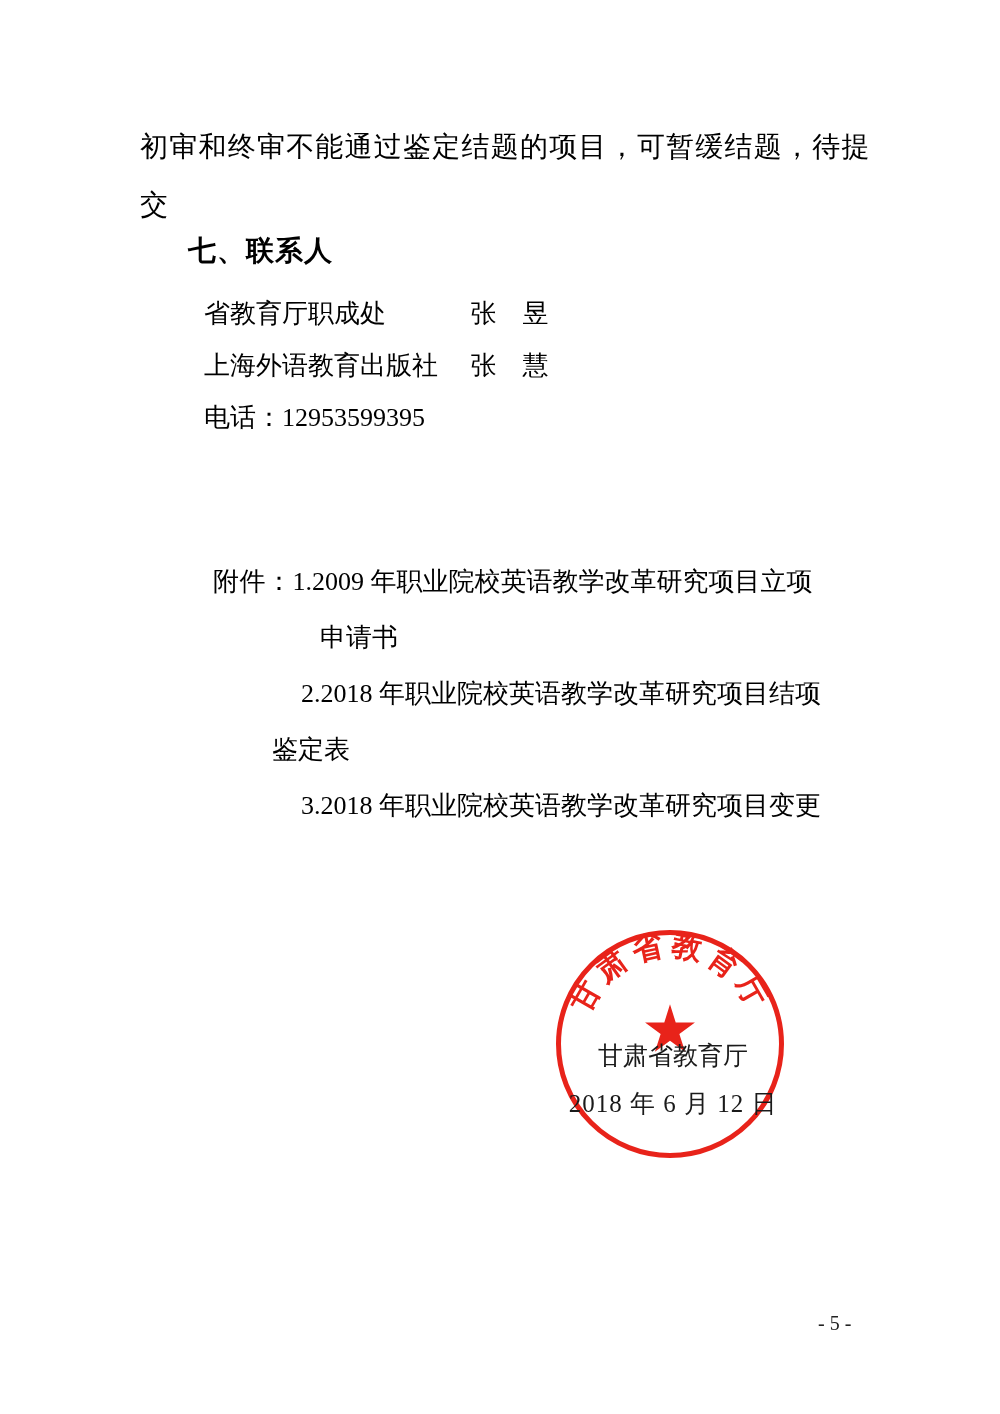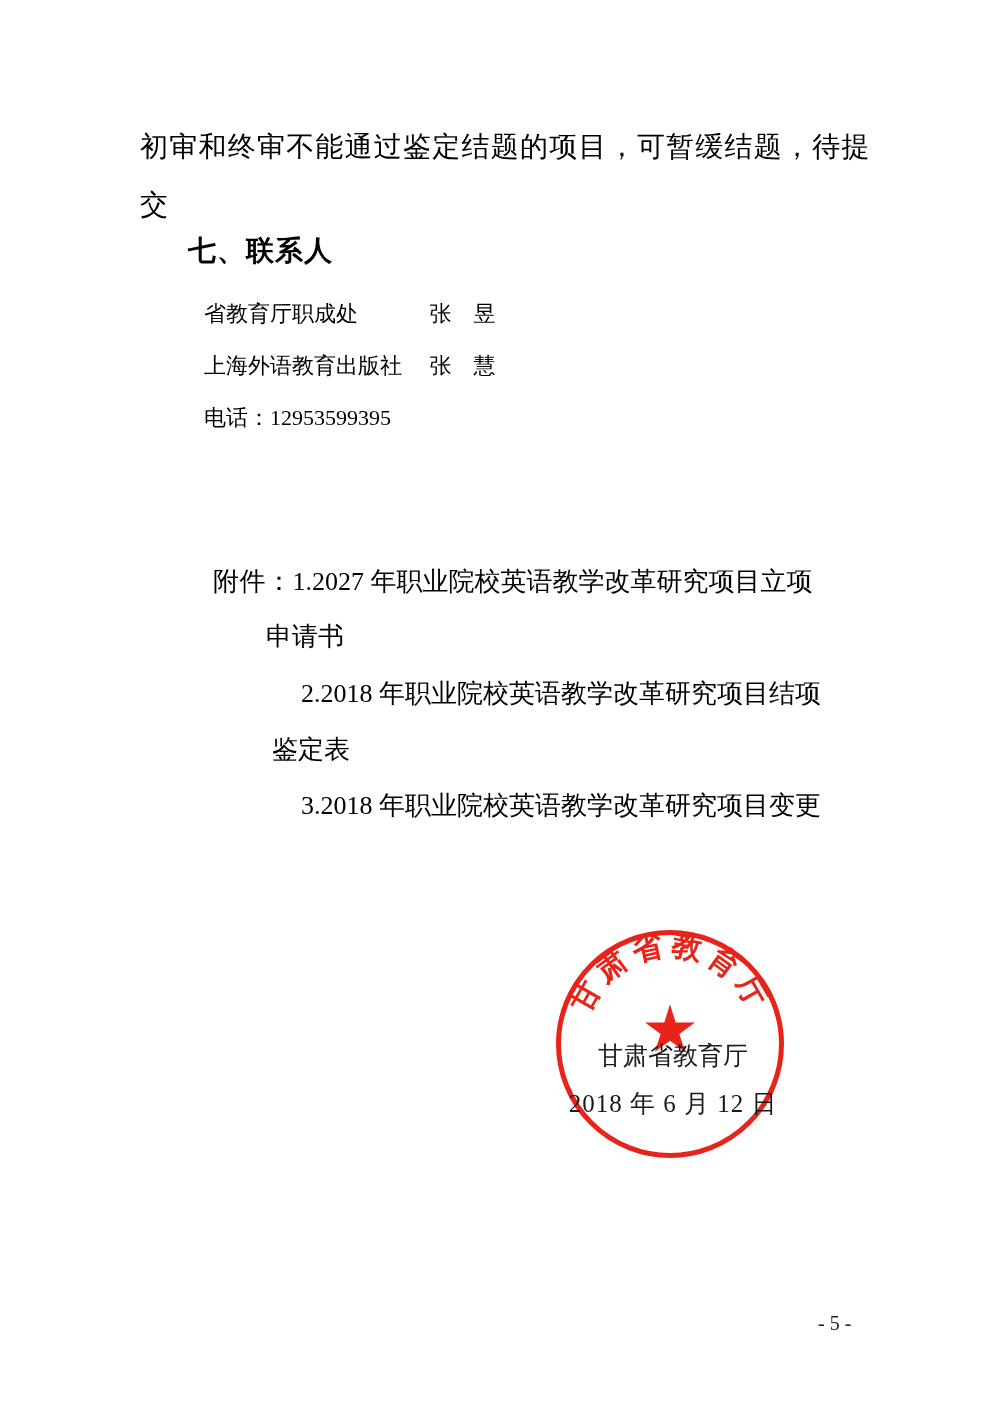--- a/index.html
+++ b/index.html
@@ -43,21 +43,21 @@
     top: 232px;
     font-size: 28px;
     font-weight: bold;
     font-family: "DejaVu Sans", "Liberation Sans", sans-serif;
     letter-spacing: 1px;
   }
   .contact-block {
     position: absolute;
     left: 204px;
     top: 288px;
-    font-size: 22px;
+    font-size: 26px;
     line-height: 52px;
   }
   .contact-line {
     white-space: pre;
   }
   .attach-block {
     position: absolute;
     left: 213px;
     top: 554px;
     width: 660px;
@@ -66,22 +66,21 @@
   }
   .attach-item {
     display: block;
     text-indent: 0;
   }
   .attach-item .cont {
     display: block;
     margin-left: 59px;
   }
   .attach-item.first .cont {
-    margin-left: 53px;
-    font-family: Liberation Mono, monospace;
+    margin-left: 107px;
   }
   .attach-label {
     letter-spacing: 0.5px;
   }
   .seal {
     position: absolute;
     left: 556px;
     top: 930px;
     width: 228px;
     height: 228px;
@@ -154,21 +153,21 @@
   <div class="section-heading">七、联系人</div>
 
   <div class="contact-block">
     <div class="contact-line">省教育厅职成处　　　 张　昱</div>
     <div class="contact-line">上海外语教育出版社　 张　慧</div>
     <div class="contact-line">电话：12953599395</div>
   </div>
 
   <div class="attach-block">
     <div class="attach-item first">
-      <span class="attach-label">附件：</span><span class="digit">1.</span><span>2027 年职业院校英语教学改革研究项目立项</span>
+      <span class="attach-label">附件：</span><span class="digit">1.</span><span>2009 年职业院校英语教学改革研究项目立项</span>
       <span class="cont">申请书</span>
     </div>
     <div class="attach-item">
       <span style="margin-left:88px" class="digit">2.</span><span>2018 年职业院校英语教学改革研究项目结项</span>
       <span class="cont">鉴定表</span>
     </div>
     <div class="attach-item">
       <span style="margin-left:88px" class="digit">3.</span><span>2018 年职业院校英语教学改革研究项目变更</span>
     </div>
   </div>

